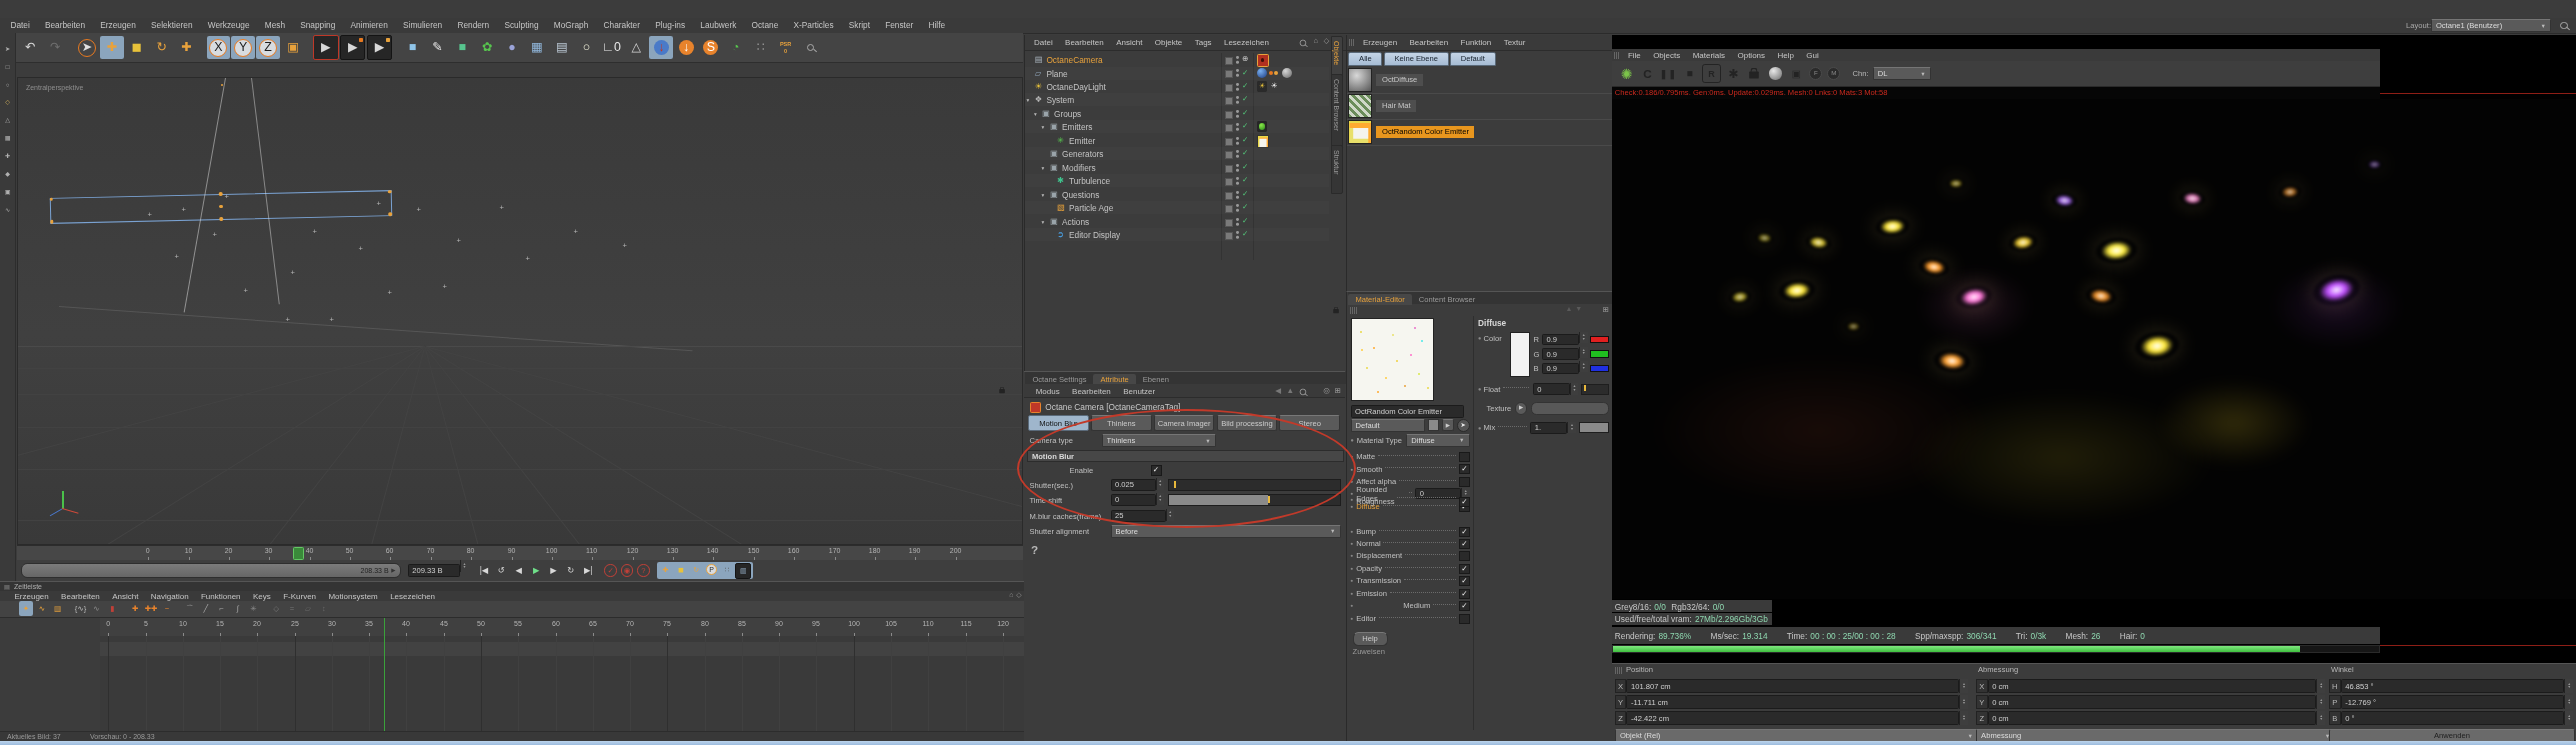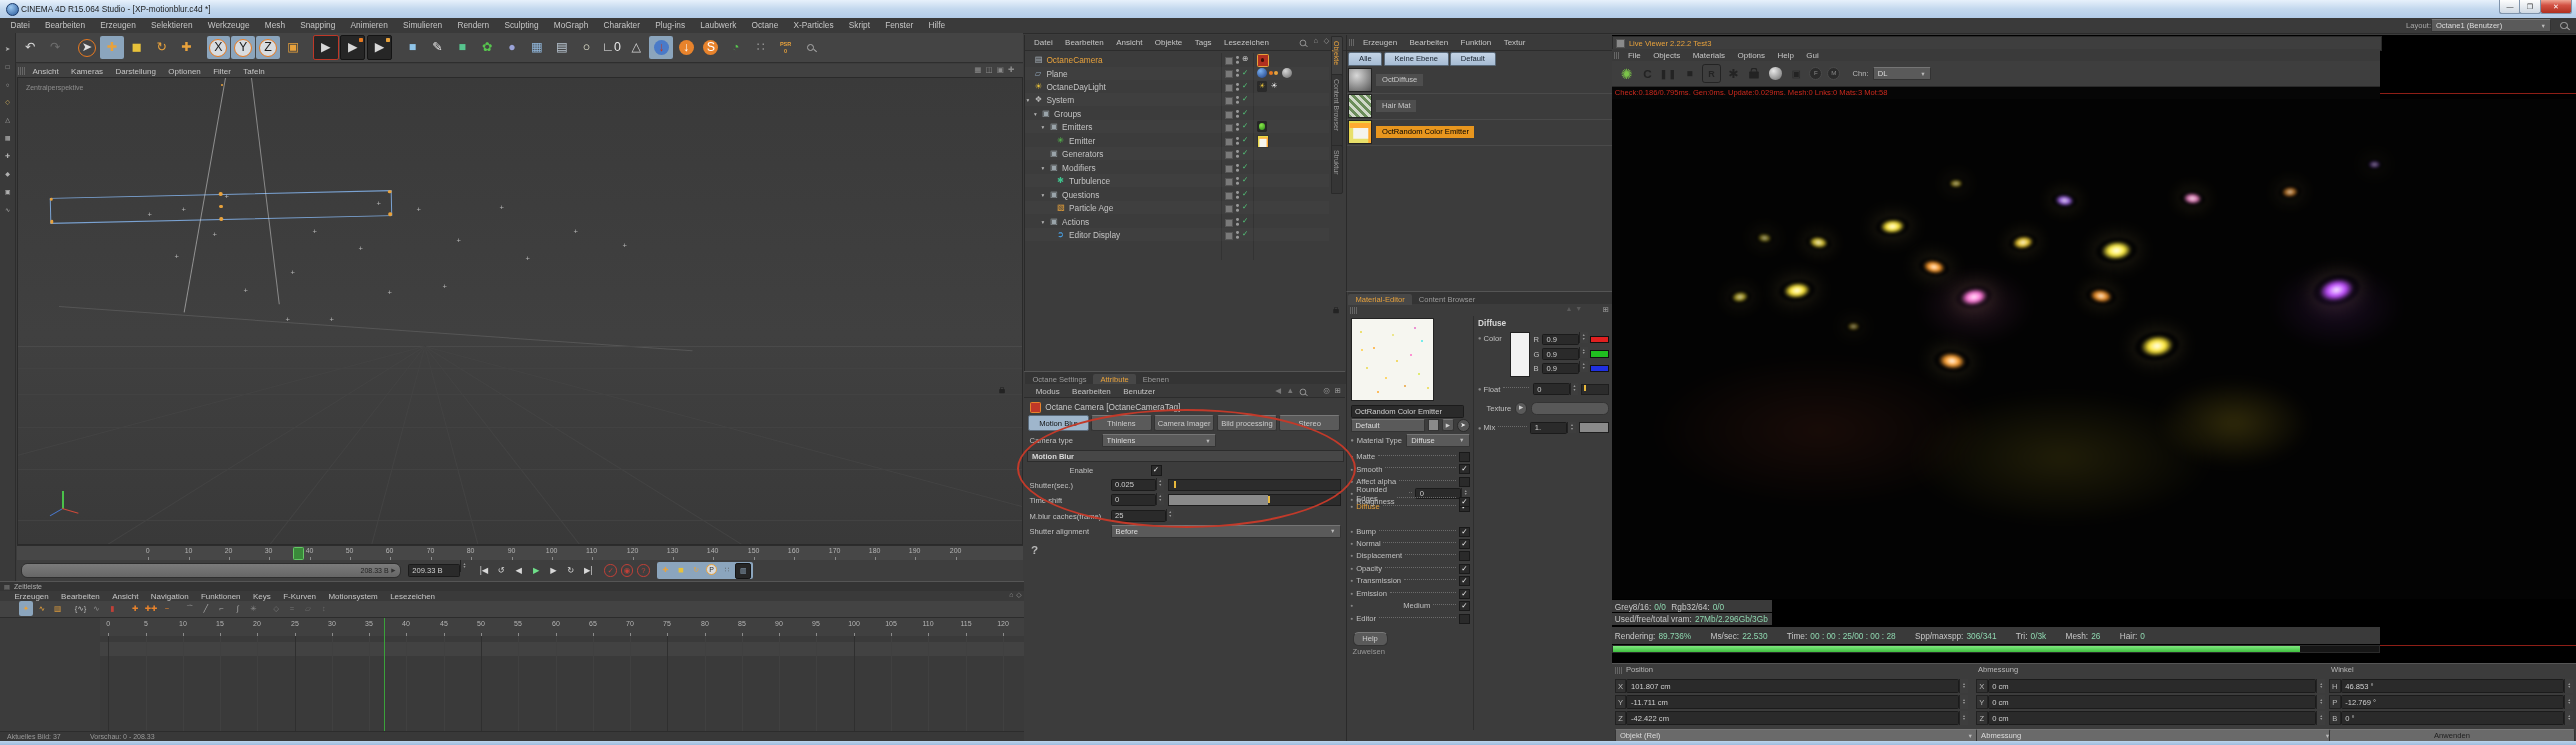--- a/index.html
+++ b/index.html
@@ -40,27 +40,20 @@
   .statL{color:#c8c8c8;font-size:8.3px;}
   .statV{color:#8fd8b0;font-size:8.3px;}
   .blob{position:absolute;border-radius:50%;}
   .pp{position:absolute;color:#b5b5b5;font-size:7.6px;line-height:4.1px;}
 </style>
 </head>
 <body>
 
 <div id="app">
 
-  <div class="abs" id="titlebar">
-    <div class="abs" style="left:5.5px;top:2.8px;width:11px;height:11px;border-radius:50%;background:radial-gradient(circle at 35% 30%,#9cc8f0,#2a5a9a);border:0.7px solid #1a3a6a;"></div>
-    <div class="ttl">CINEMA 4D R15.064 Studio - [XP-motionblur.c4d *]</div>
-    <div class="winbtn" style="right:55px;width:20px;">—</div>
-    <div class="winbtn" style="right:35px;width:20px;">❐</div>
-    <div class="winbtn" style="right:4.1px;width:30px;background:linear-gradient(#f0a896,#d35244 40%,#b03020);color:#fff;">✕</div>
-  </div>
 
   <div class="abs" id="menubar">
     <div class="abs" style="left:2.8px;top:0;"><span class="mi">Datei</span><span class="mi">Bearbeiten</span><span class="mi">Erzeugen</span><span class="mi">Selektieren</span><span class="mi">Werkzeuge</span><span class="mi">Mesh</span><span class="mi">Snapping</span><span class="mi">Animieren</span><span class="mi">Simulieren</span><span class="mi">Rendern</span><span class="mi">Sculpting</span><span class="mi">MoGraph</span><span class="mi">Charakter</span><span class="mi">Plug-ins</span><span class="mi">Laubwerk</span><span class="mi">Octane</span><span class="mi">X-Particles</span><span class="mi">Skript</span><span class="mi">Fenster</span><span class="mi">Hilfe</span></div>
     <div class="abs" style="right:145px;top:2.8px;font-size:7.6px;color:#aaa;">Layout:</div>
     <div class="abs dd" style="right:25px;top:1.4px;width:110px;height:11px;">
       <span class="cap">Octane1 (Benutzer)</span>
         <span class="ar">▼</span>
     </div>
     <div class="abs" style="right:8.3px;top:3.5px;">
         <div class="mag"></div>
@@ -213,25 +206,20 @@
         <div class="ib" style="width: 12.4px; height: 12.4px; margin: 0px 0.7px;">
           <span style="font-size: 6.2px; color: rgb(176, 176, 176); line-height: 1;">▣</span>
         </div>
         <div class="ib" style="width: 12.4px; height: 12.4px; margin: 0px 0.7px;">
           <span style="font-size: 6.2px; color: rgb(176, 176, 176); line-height: 1;">∿</span>
         </div>
       </div>
     <div class="abs" style="left:2.8px;top:663px;writing-mode:vertical-rl;font-size:7px;color:#7a7a7a;letter-spacing:1.4px;">MAXON</div>
   </div>
 
-  <div class="abs pm" style="left:16.6px;top:64px;width:1006px;height:14px;background:#414141;border-bottom:0.7px solid #2a2a2a;">
-    <div class="abs" style="left:1.4px;top:2.8px;width:7px;height:8.3px;background:repeating-linear-gradient(90deg,#666 0 0.7px,transparent 0.7px 2.1px);"></div>
-    <div class="abs" style="left:9.7px;top:0;"><span class="mi">Ansicht</span><span class="mi">Kameras</span><span class="mi">Darstellung</span><span class="mi">Optionen</span><span class="mi">Filter</span><span class="mi">Tafeln</span></div>
-    <div class="abs" style="right:4.1px;top:1.4px;color:#8a8a8a;font-size:7.6px;letter-spacing:4.1px;">▦◫▣✚</div>
-  </div>
 
   <div class="abs" id="viewport" style="left:16.6px;top:77px;width:1006px;height:468px;overflow:hidden;background:linear-gradient(#3a3a3a,#404040 55%,#393939);border:0.7px solid #2a2a2a;box-sizing:border-box;">
     <div class="abs" style="left:8.3px;top:5.5px;font-size:7px;color:#8f8f8f;">Zentralperspektive</div>
     <div id="vp-grid"></div>
 
     <div class="abs" id="vp-plane" style="left:32px;top:116px;width:340px;height:23.5px;border:0.7px solid #7aa2d2;transform:rotate(-1.3deg);">
         <div style="position: absolute; left: -1.4px; top: -1.4px; width: 3.5px; height: 3.5px; border-radius: 50%; background: rgb(232, 162, 60);"></div>
         <div style="position: absolute; left: 168px; top: -2.8px; width: 3.5px; height: 3.5px; border-radius: 50%; background: rgb(232, 162, 60);"></div>
         <div style="position: absolute; left: 337px; top: -1.4px; width: 3.5px; height: 3.5px; border-radius: 50%; background: rgb(232, 162, 60);"></div>
         <div style="position: absolute; left: -1.4px; top: 21px; width: 3.5px; height: 3.5px; border-radius: 50%; background: rgb(232, 162, 60);"></div>
@@ -1037,24 +1025,20 @@
         <div class="sp" style="height:11.7px;">
             <span>▲</span>
             <span>▼</span>
           </div>
         <div style="flex:1;height:9px;background:#8a8a8a;border:0.7px solid #1e1e1e;margin:0 2.8px;"></div>
       </div>
     </div>
   </div>
 
   <div class="abs" id="lv" style="left:1612px;top:35px;width:964px;height:711px;background:#000;">
-    <div class="abs" style="left:0;top:1.4px;width:768px;height:12.4px;background:#3e3e3e;border:0.7px solid #2a2a2a;display:flex;align-items:center;">
-      <span style="width:7px;height:7px;background:#8a8a8a;border:0.7px solid #555;margin:0 4.1px 0 2.8px;flex:none;"></span>
-      <span style="font-size:7.6px;color:#e8a23c;">Live Viewer 2.22.2 Test3</span>
-    </div>
     <div class="abs pm" style="left:0;top:14px;width:768px;height:12.4px;background:#3a3a3a;border-bottom:0.7px solid #2a2a2a;">
       <div class="abs" style="left:2.1px;top:2.8px;width:6.2px;height:7px;background:repeating-linear-gradient(90deg,#666 0 0.7px,transparent 0.7px 2.1px);"></div>
       <div class="abs" style="left:9.7px;top:-0.7px;"><span class="mi">File</span><span class="mi">Objects</span><span class="mi">Materials</span><span class="mi">Options</span><span class="mi">Help</span><span class="mi">Gui</span></div>
     </div>
     <div class="abs" id="lv-toolbar" style="left:0;top:26px;width:768px;height:26px;background:#3e3e3e;border-bottom:0.7px solid #2a2a2a;display:flex;align-items:center;padding-left:4.1px;box-sizing:border-box;">
       <div class="ib" style="width:21px;height:21px;font-size:14px;color:#7cc44a;">✺</div>
       <div class="ib" style="width:21px;height:21px;font-size:11.7px;font-weight:bold;color:#232323;">C</div>
       <div class="ib" style="width:21px;height:21px;font-size:9px;font-weight:bold;color:#232323;letter-spacing:1.4px;">❚❚</div>
       <div class="ib" style="width:21px;height:21px;font-size:10.4px;color:#232323;">■</div>
       <div class="ib" style="width:16.6px;height:16.6px;border:1.4px solid #232323;border-radius:2.8px;margin:0 2.1px;font-size:9px;font-weight:bold;color:#232323;">R</div>
@@ -1109,21 +1093,21 @@
       </div>
     <div class="abs" style="left:0;top:565px;width:157px;height:12.4px;background:#3a3a3a;display:flex;align-items:center;gap:5.5px;padding-left:2.8px;" id="lv-stats1">
         <span><span class="statL">Grey8/16:</span> <span class="statV">0/0</span></span>
         <span><span class="statL">Rgb32/64:</span> <span class="statV">0/0</span></span>
       </div>
     <div class="abs" style="left:0;top:578px;width:157px;height:12.4px;background:#3a3a3a;display:flex;align-items:center;padding-left:2.8px;">
       <span class="statL">Used/free/total vram:</span>&nbsp;<span class="statV">27Mb/2.296Gb/3Gb</span>
     </div>
     <div class="abs" style="left:0;top:592px;width:768px;height:16.6px;background:#3a3a3a;display:flex;align-items:center;gap:19.3px;padding-left:2.8px;box-sizing:border-box;" id="lv-stats2">
         <span><span class="statL">Rendering:</span> <span class="statV">89.736%</span></span>
-        <span><span class="statL">Ms/sec:</span> <span class="statV">22.530</span></span>
+        <span><span class="statL">Ms/sec:</span> <span class="statV">19.314</span></span>
         <span><span class="statL">Time:</span> <span class="statV">00 : 00 : 25/00 : 00 : 28</span></span>
         <span><span class="statL">Spp/maxspp:</span> <span class="statV">306/341</span></span>
         <span><span class="statL">Tri:</span> <span class="statV">0/3k</span></span>
         <span><span class="statL">Mesh:</span> <span class="statV">26</span></span>
         <span><span class="statL">Hair:</span> <span class="statV">0</span></span>
       </div>
     <div class="abs" style="left:0;top:610px;width:768px;height:8.3px;background:#161616;border:0.7px solid #2a2a2a;box-sizing:border-box;">
       <div id="lv-progress" style="height: 100%; background: linear-gradient(rgb(127, 232, 127), rgb(63, 191, 63)); width: 89.736%;"></div>
     </div>
 

